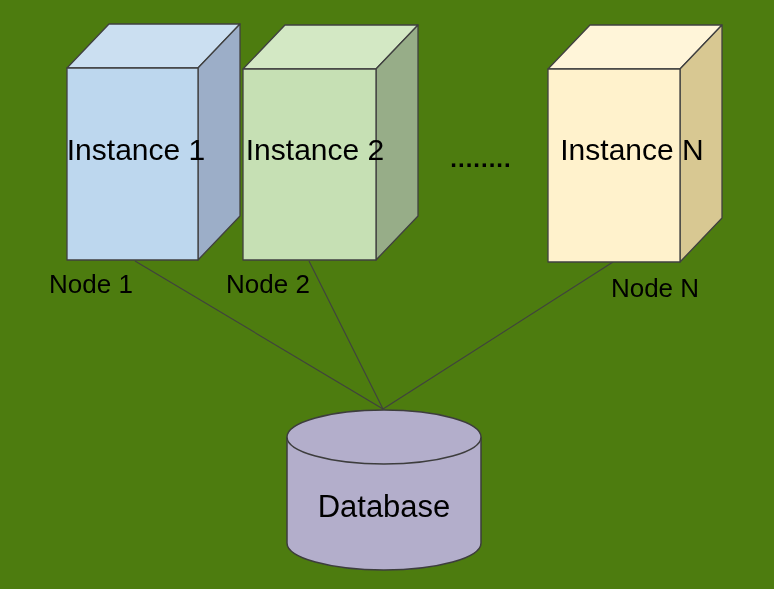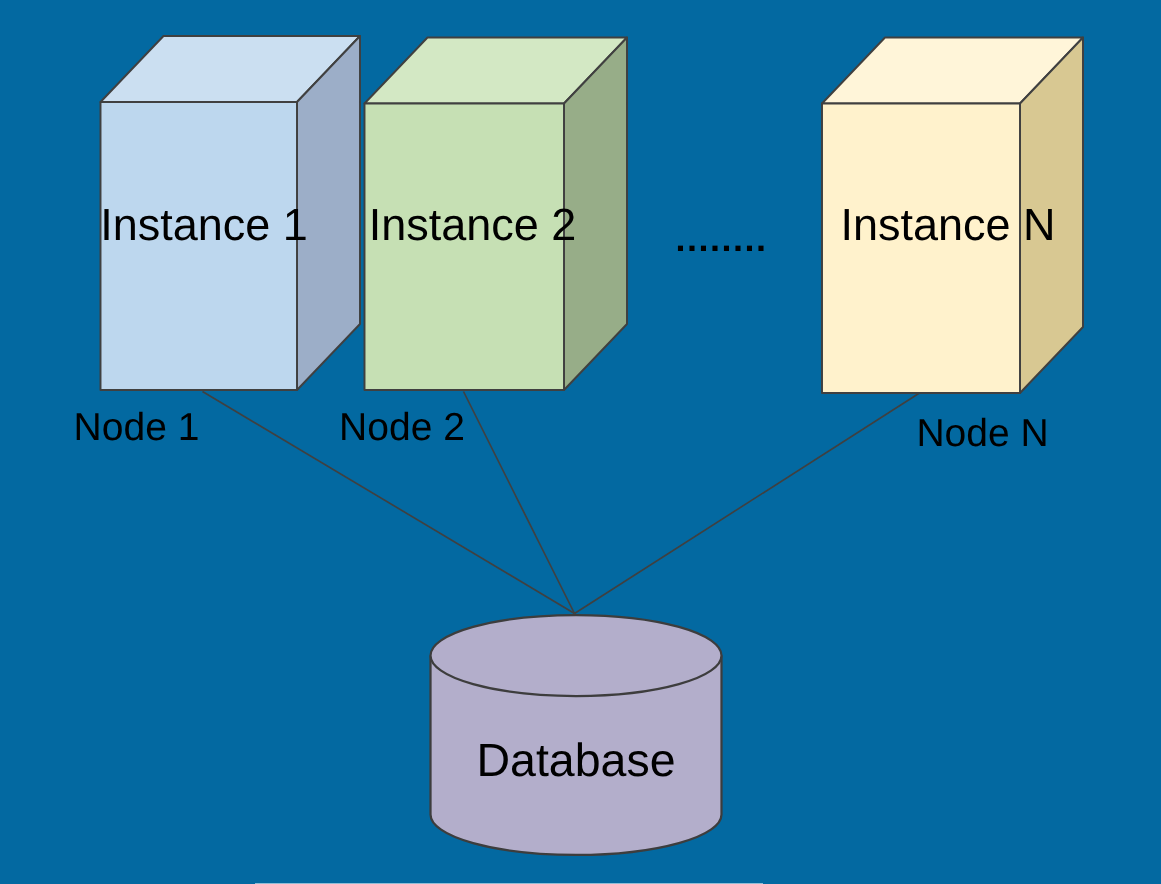--- a/index.html
+++ b/index.html
@@ -8,21 +8,21 @@
     background: #ffffff;
     width: 774px;
     height: 589px;
     overflow: hidden;
     font-family: "Liberation Sans", sans-serif;
   }
   .stage {
     position: relative;
     width: 774px;
     height: 589px;
-    background: #0369a1;
+    background: #4d7c0f;
   }
   svg { display: block; }
   .box-face {
     stroke: #404040;
     stroke-width: 1.3;
     stroke-linejoin: round;
   }
   .connector {
     stroke: #404040;
     stroke-width: 1.1;

